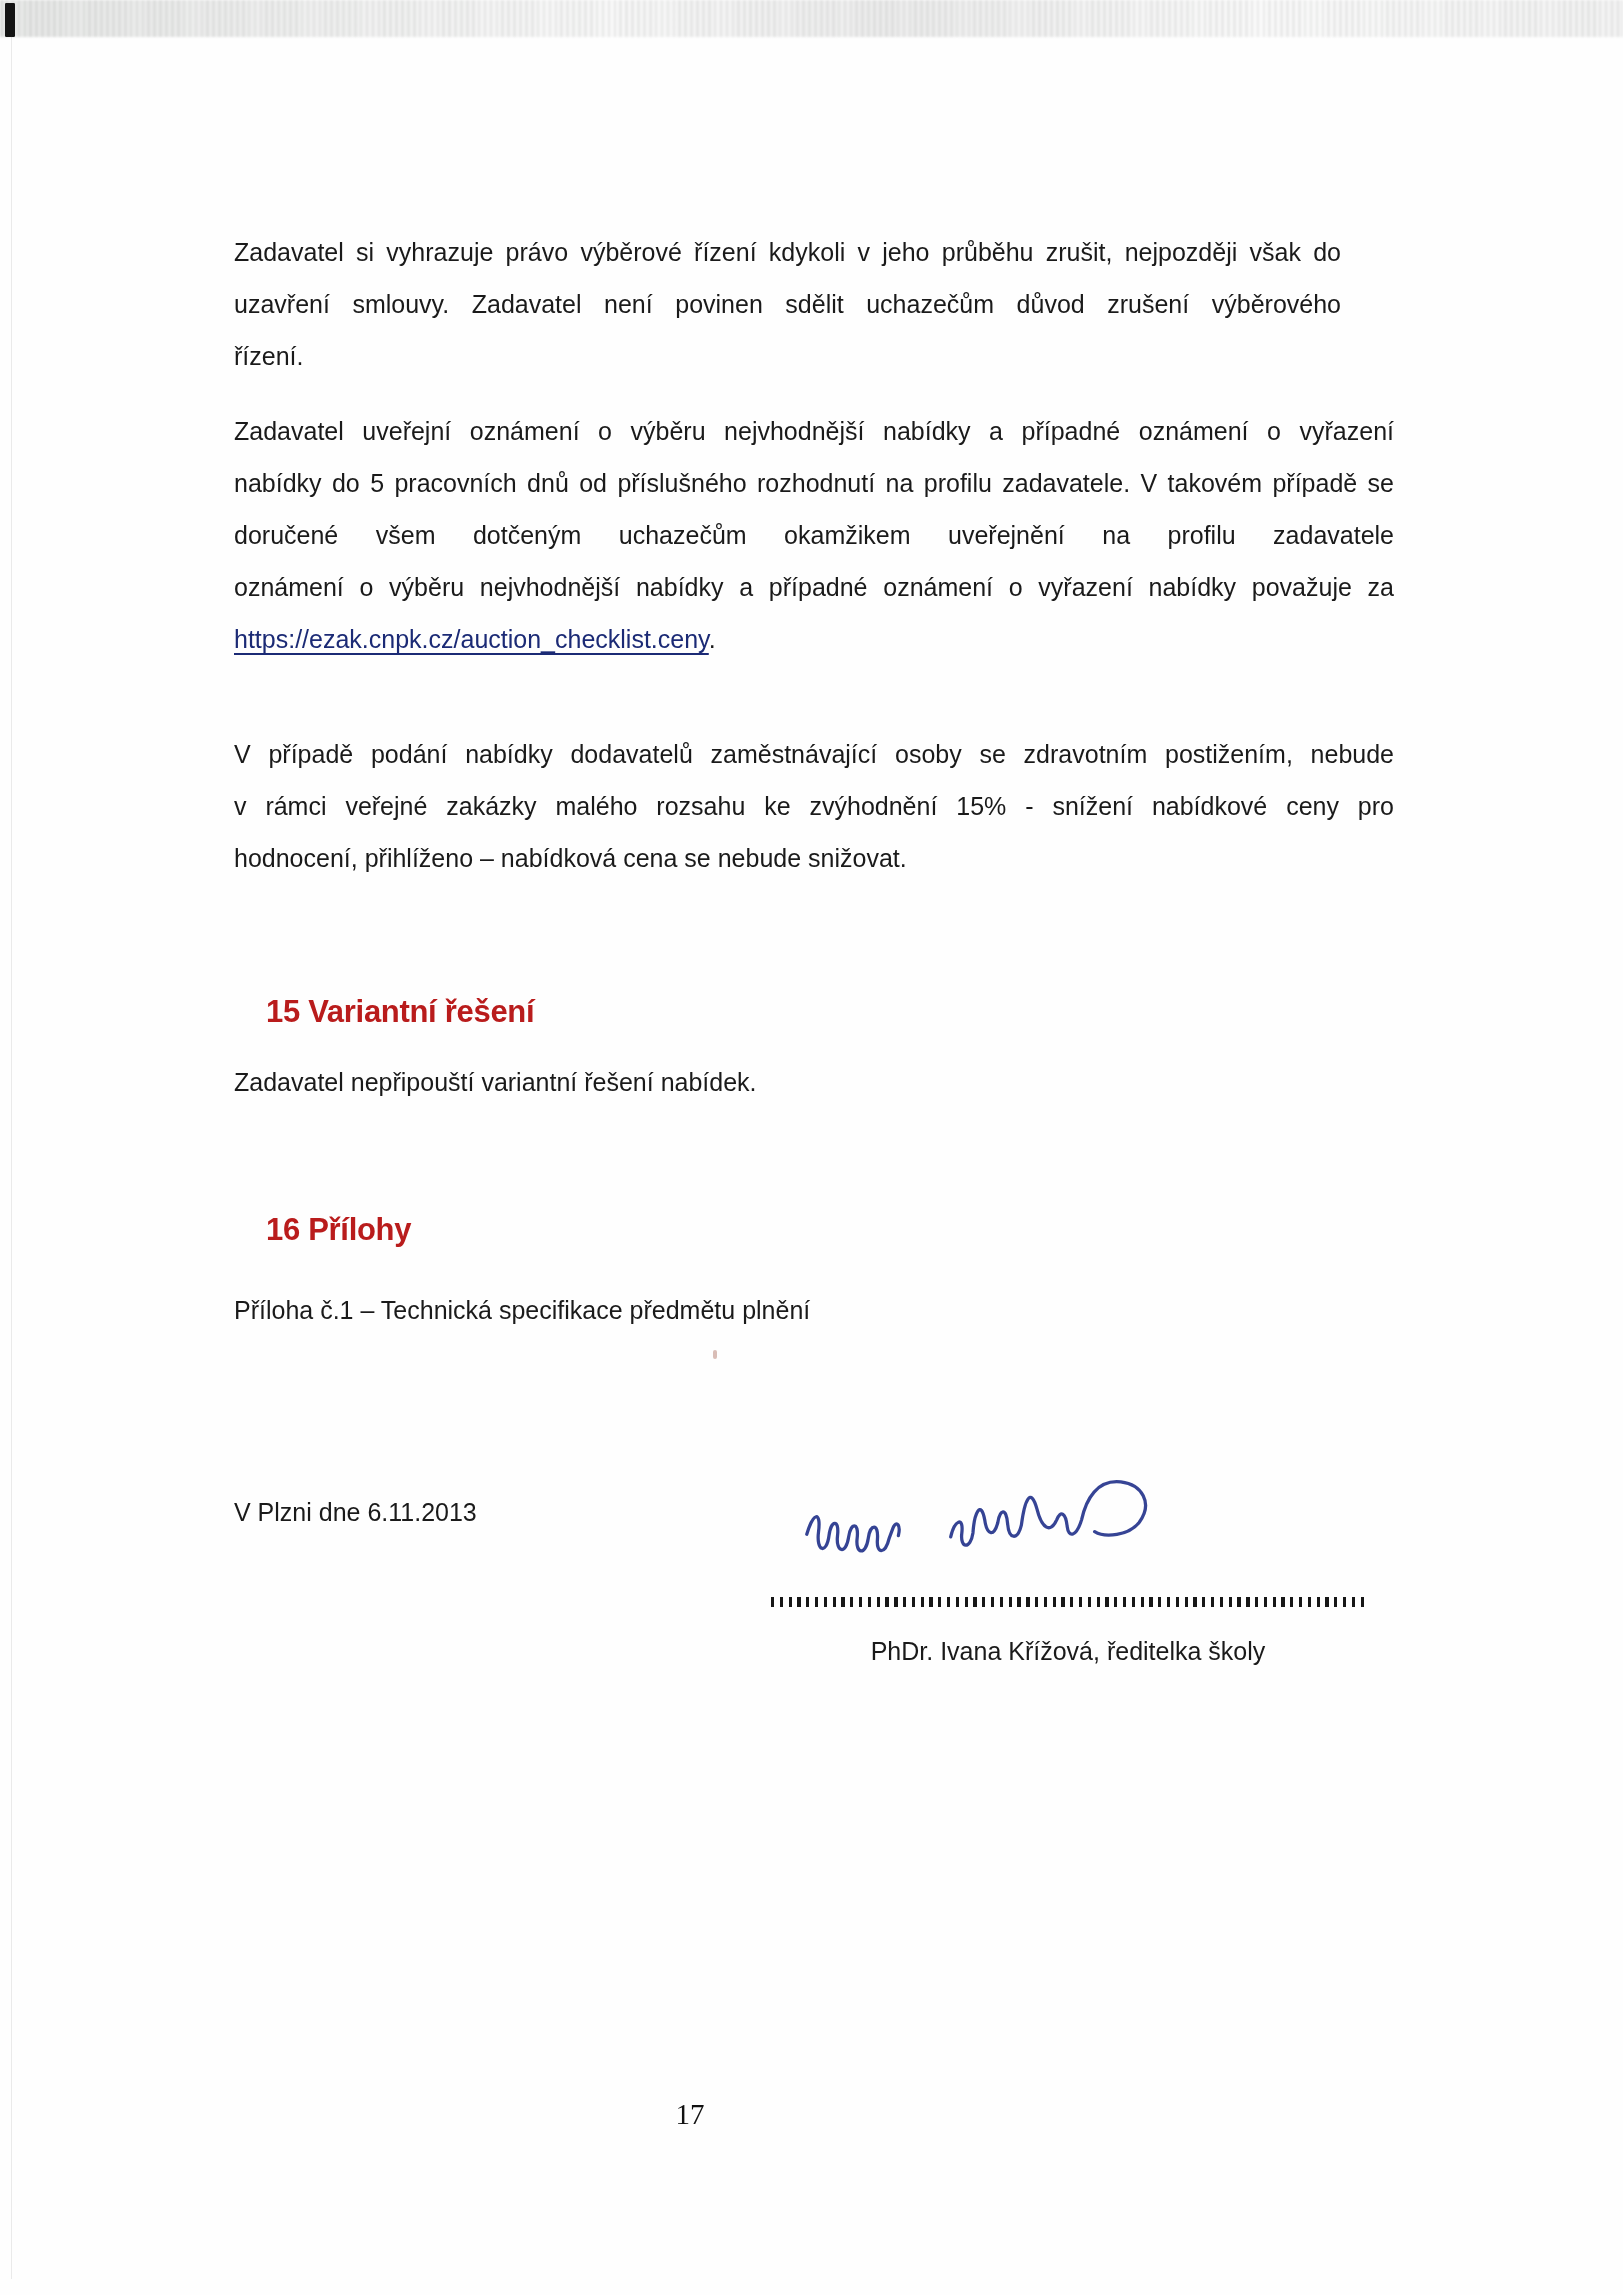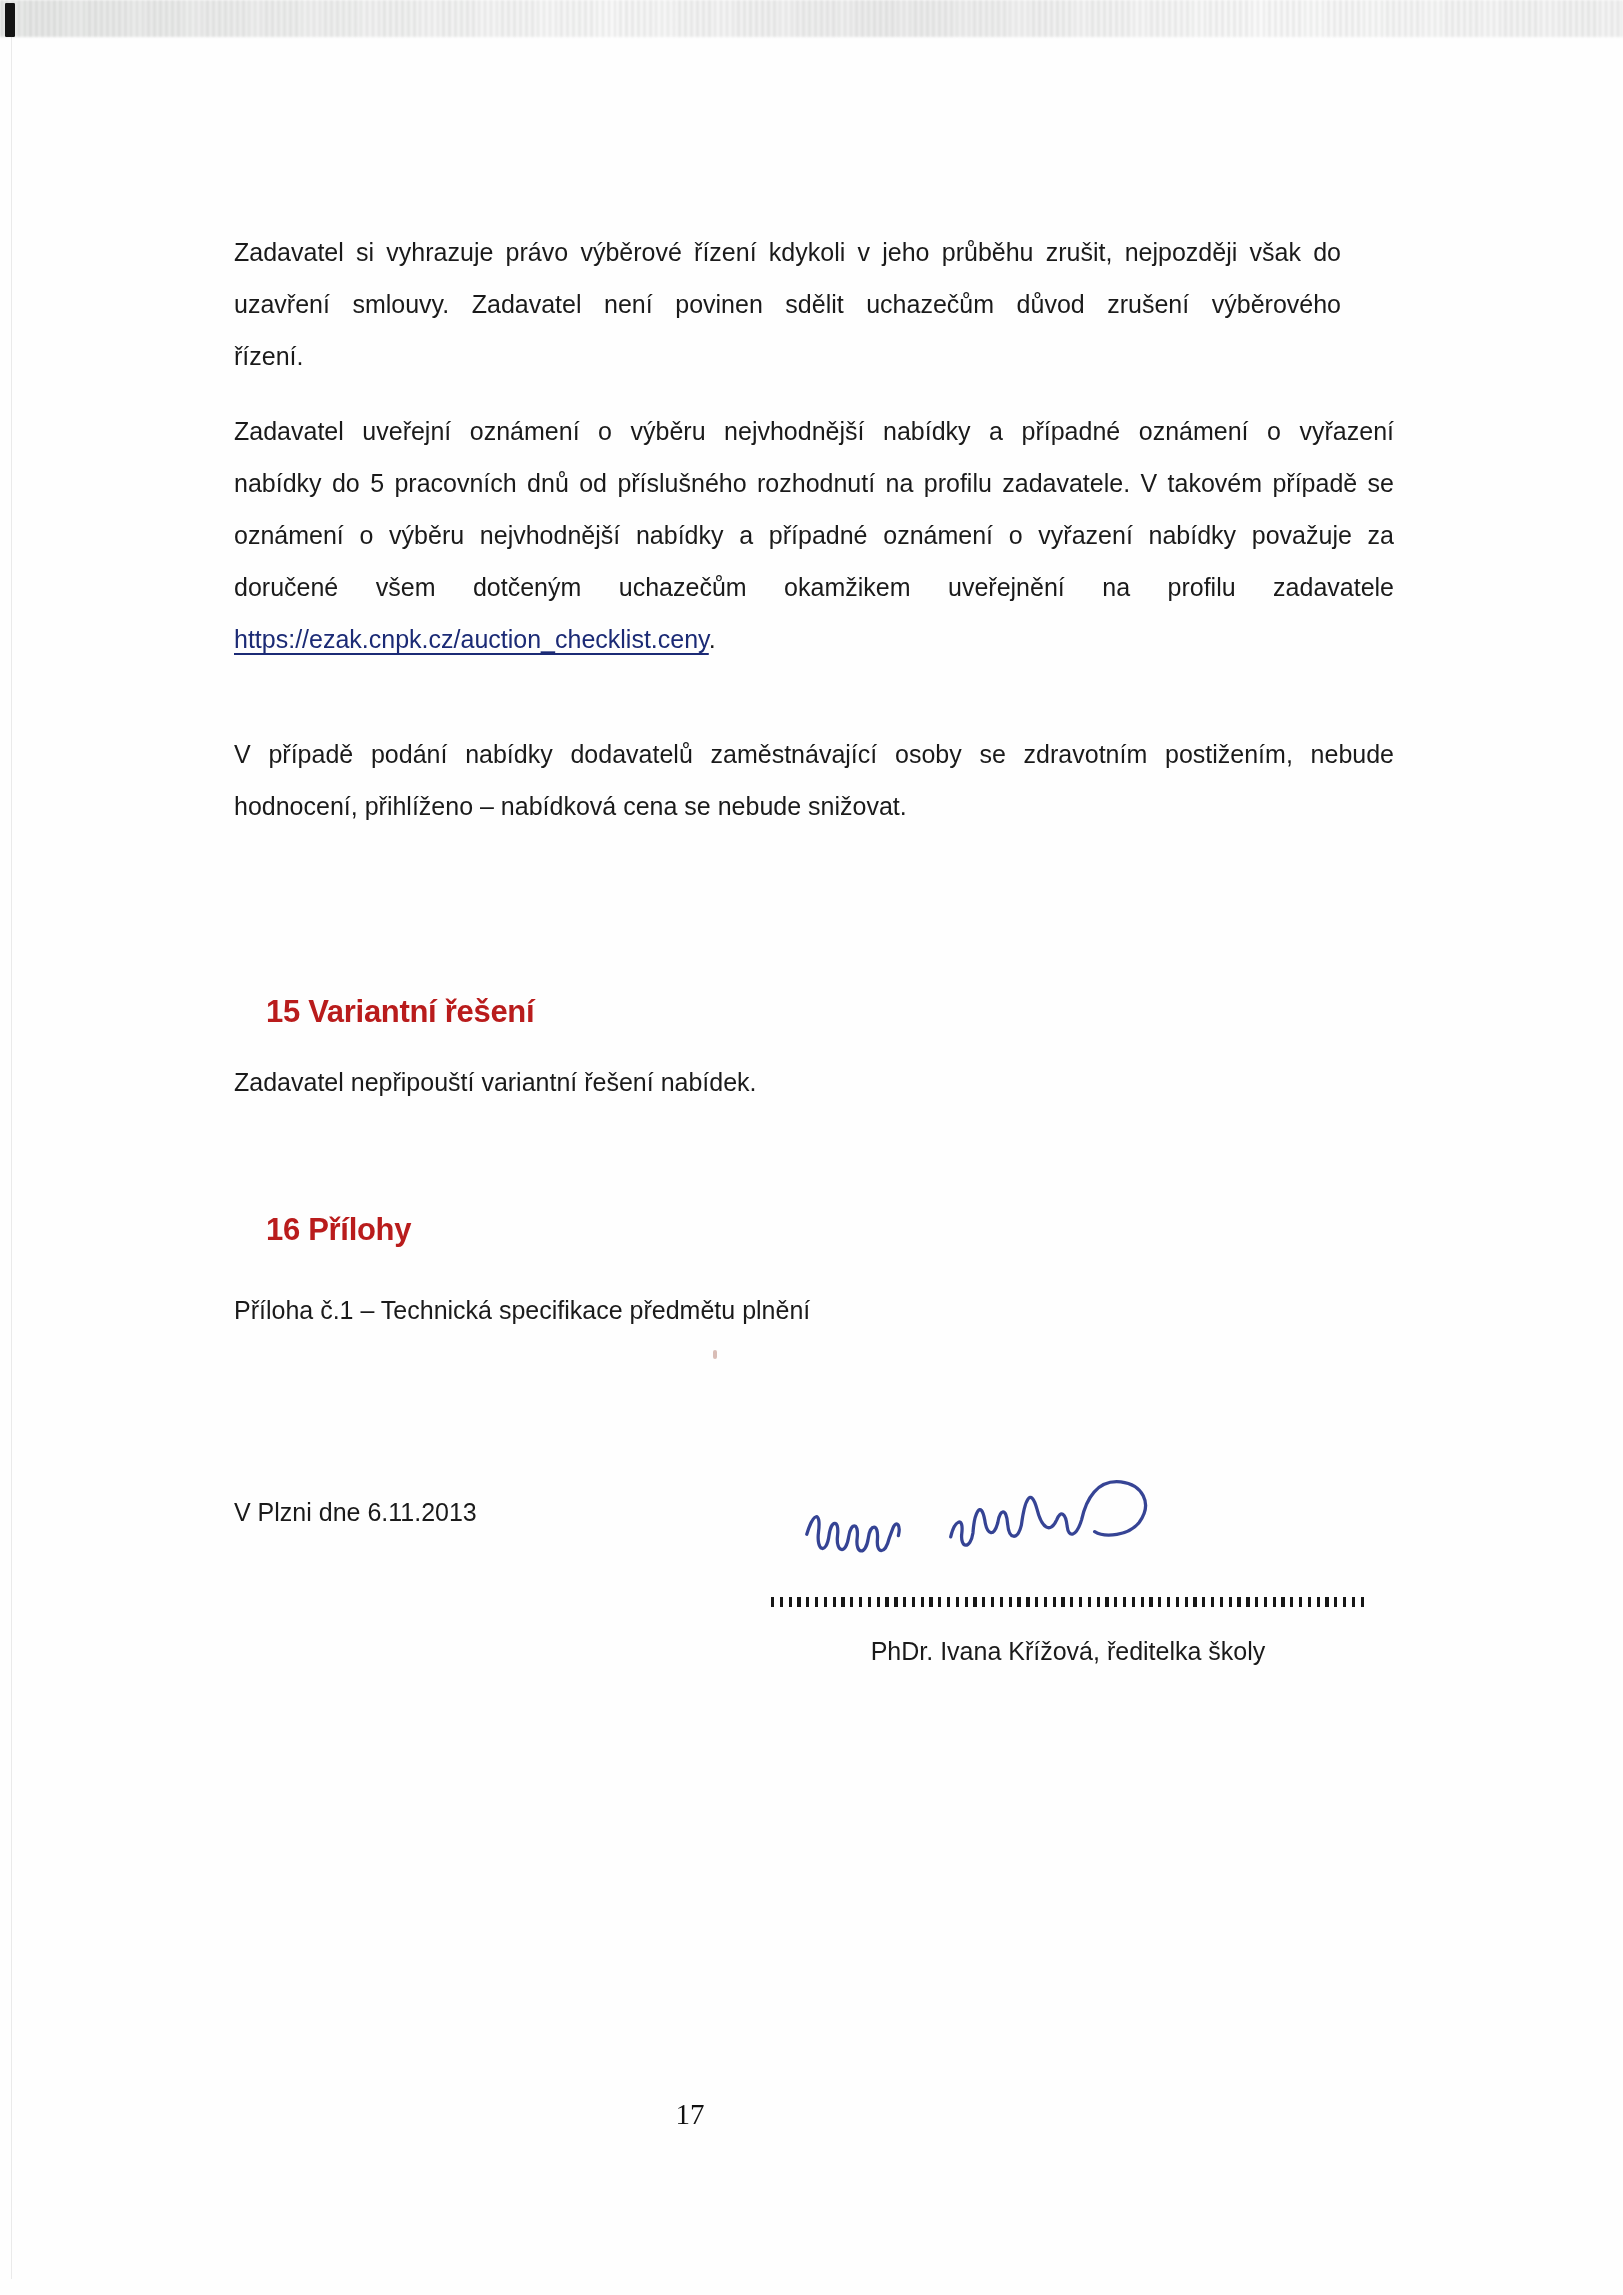--- a/index.html
+++ b/index.html
@@ -84,27 +84,28 @@
 
   <div class="para p1" style="top:226px">
     <span class="line">Zadavatel si vyhrazuje právo výběrové řízení kdykoli v jeho průběhu zrušit, nejpozději však do</span>
     <span class="line">uzavření smlouvy. Zadavatel není povinen sdělit uchazečům důvod zrušení výběrového</span>
     <span class="line last">řízení.</span>
   </div>
 
   <div class="para" style="top:405px">
     <span class="line">Zadavatel uveřejní oznámení o výběru nejvhodnější nabídky a případné oznámení o vyřazení</span>
     <span class="line">nabídky do 5 pracovních dnů od příslušného rozhodnutí na profilu zadavatele. V takovém případě se</span>
+    <span class="line">doručené všem dotčeným uchazečům okamžikem uveřejnění na profilu zadavatele</span>
     <span class="line">oznámení o výběru nejvhodnější nabídky a případné oznámení o vyřazení nabídky považuje za</span>
-    <span class="line">doručené všem dotčeným uchazečům okamžikem uveřejnění na profilu zadavatele</span>
     <span class="line last"><a class="doc-link">https://ezak.cnpk.cz/auction_checklist.ceny</a><span>.</span></span>
   </div>
 
   <div class="para" style="top:728px">
     <span class="line">V případě podání nabídky dodavatelů zaměstnávající osoby se zdravotním postižením, nebude</span>
+    <span class="line">v rámci veřejné zakázky malého rozsahu ke zvýhodnění 15% - snížení nabídkové ceny pro</span>
     <span class="line last">hodnocení, přihlíženo – nabídková cena se nebude snižovat.</span>
   </div>
 
   <div class="heading" style="top:994px">15 Variantní řešení</div>
   <div class="bodyline" style="top:1068px">Zadavatel nepřipouští variantní řešení nabídek.</div>
 
   <div class="heading" style="top:1212px">16 Přílohy</div>
   <div class="bodyline" style="top:1296px">Příloha č.1 – Technická specifikace předmětu plnění</div>
 
   <div class="bodyline" style="top:1498px">V Plzni dne 6.11.2013</div>

